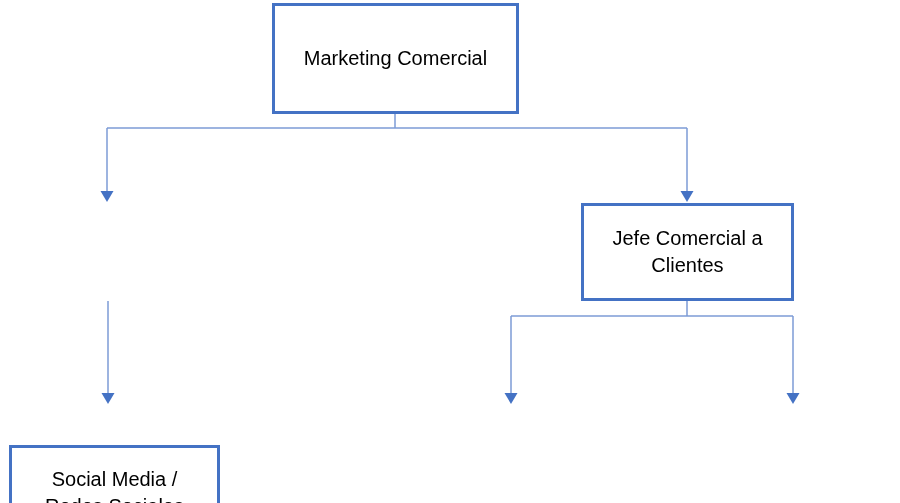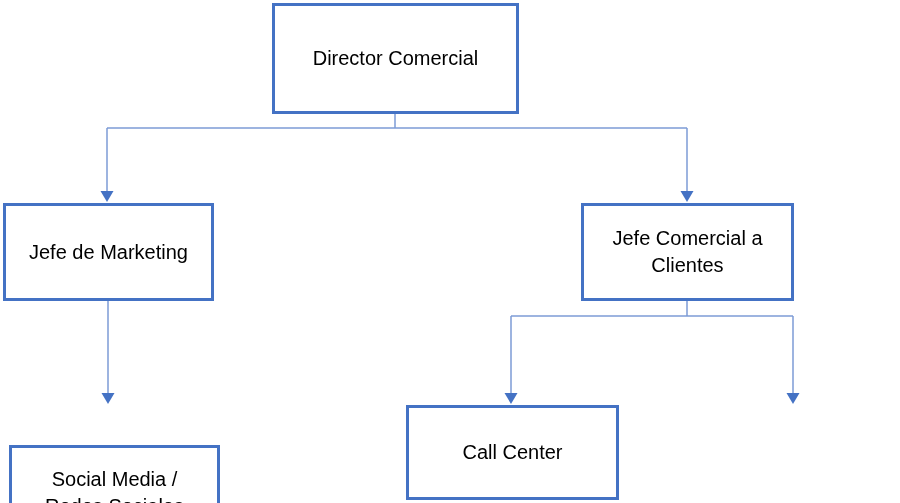--- a/index.html
+++ b/index.html
@@ -65,35 +65,29 @@
 
     <path d="M687,301 L687,316" stroke="#7D9BD6" stroke-width="1.5" fill="none"></path>
     <path d="M511,316 L793,316" stroke="#7D9BD6" stroke-width="1.5" fill="none"></path>
     <path d="M511,316 L511,394" stroke="#7D9BD6" stroke-width="1.5" fill="none"></path>
     <polygon points="511,404 504.5,393 517.5,393" fill="#4472C4"></polygon>
     <path d="M793,316 L793,394" stroke="#7D9BD6" stroke-width="1.5" fill="none"></path>
     <polygon points="793,404 786.5,393 799.5,393" fill="#4472C4"></polygon>
   </svg>
 
   <div class="node" id="n-director">
-    <span class="label">Director Comercial</span>
+    <span class="label">Marketing Comercial</span>
   </div>
 
-  <div class="node" id="n-marketing">
-    <span class="label">Jefe de Marketing</span>
-  </div>
 
   <div class="node" id="n-servicio">
     <span class="label">Jefe Comercial a
 Clientes</span>
   </div>
 
   <div class="node" id="n-social">
     <span class="label">Social Media /
 Redes Sociales</span>
   </div>
 
-  <div class="node" id="n-callcenter">
-    <span class="label">Call Center</span>
-  </div>
 
 
 </div>
 
 </body></html>

